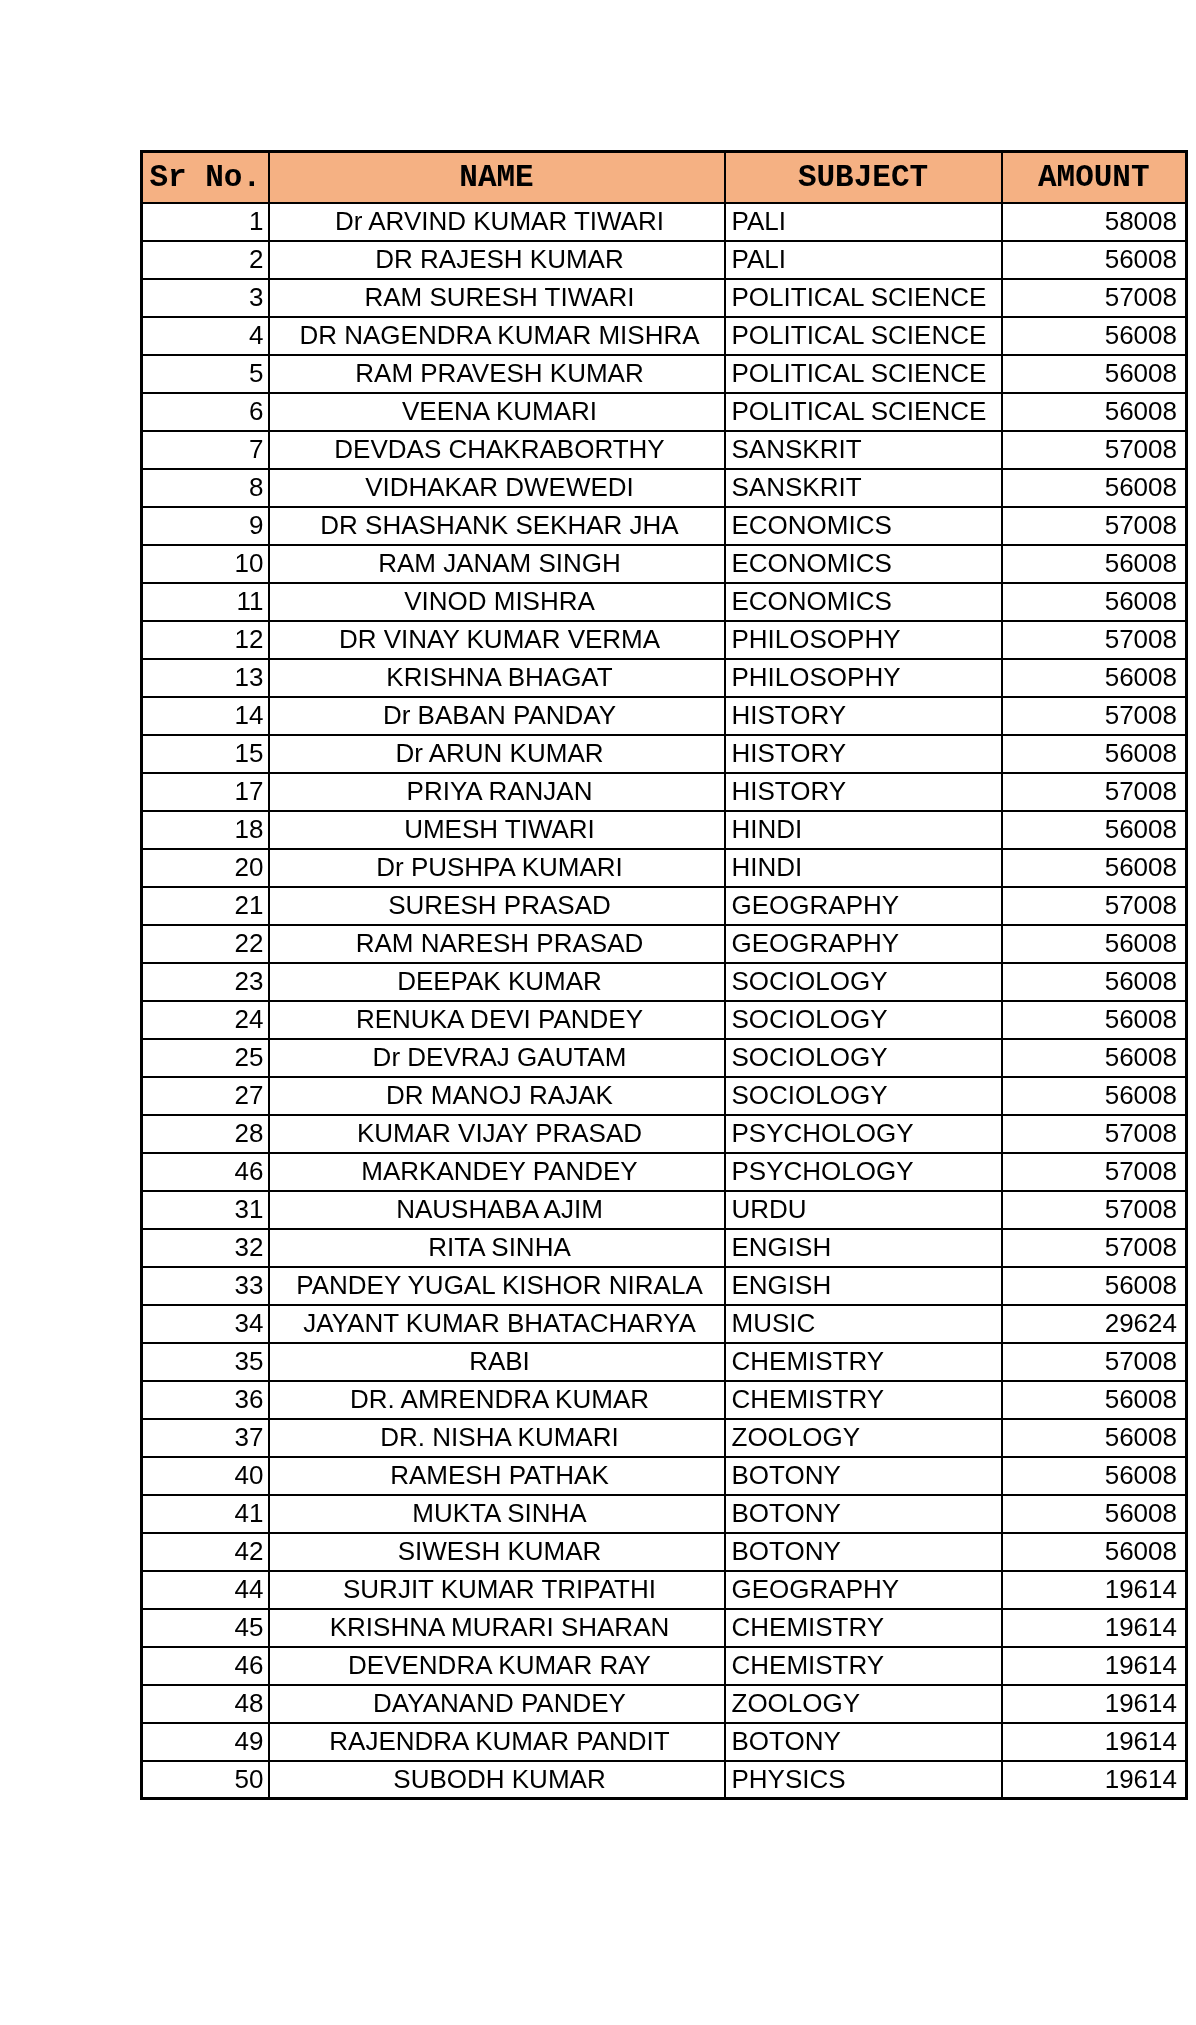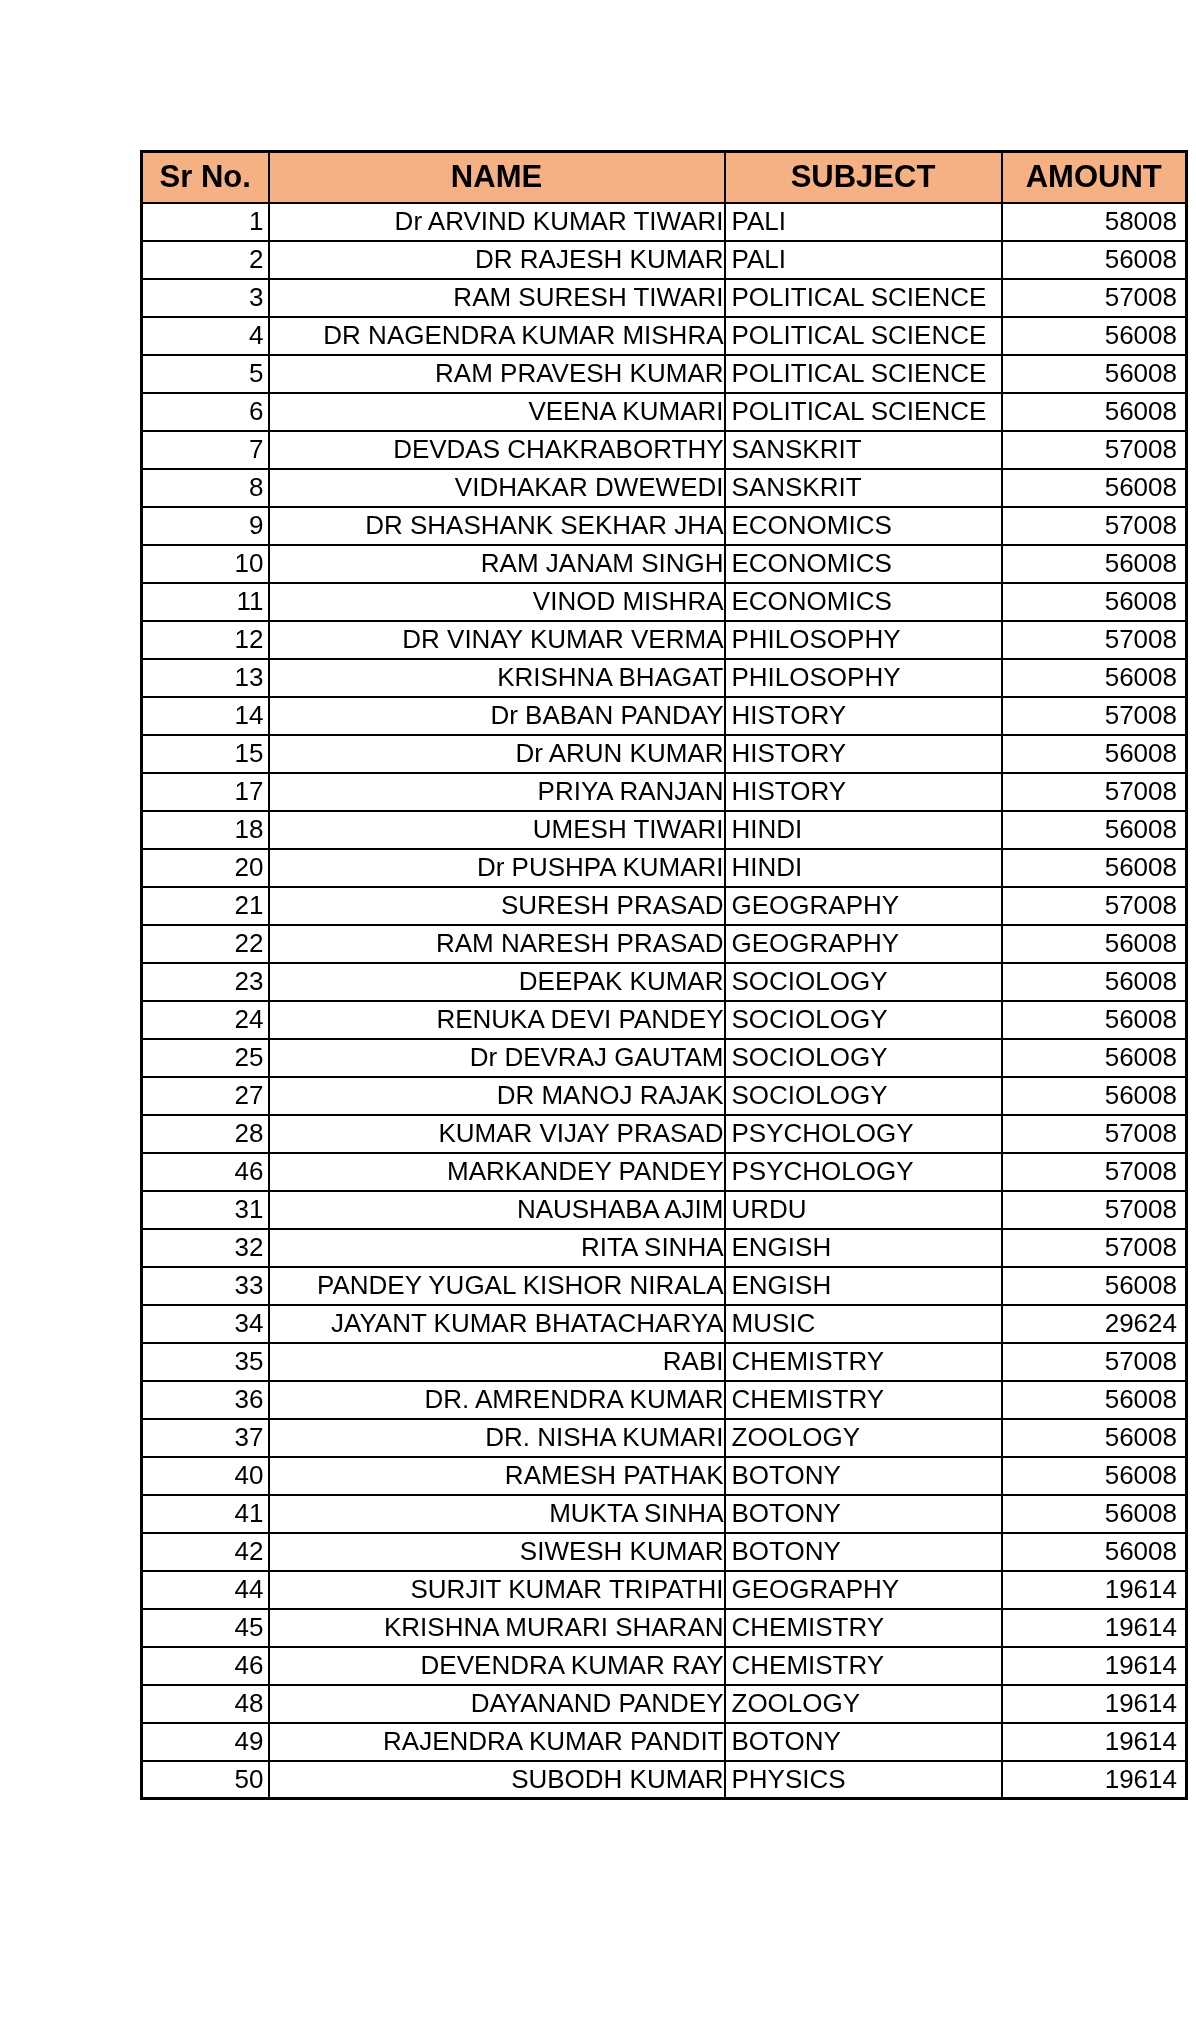--- a/index.html
+++ b/index.html
@@ -37,28 +37,29 @@
     white-space:nowrap;
     padding:0;
   }
   thead th{
     background:var(--header-bg);
     height:51px;
     font-size:31px;
     font-weight:bold;
     text-align:center;
     vertical-align:middle;
+    font-family:Liberation Mono, monospace;
   }
   tbody td{
     height:38px;
     font-size:26px;
     vertical-align:middle;
   }
   td.col-sr{text-align:right;padding-right:4px;}
-  td.col-name{text-align:right;padding-left:6px;}
+  td.col-name{text-align:center;padding-left:6px;}
   td.col-subject{text-align:left;padding-left:6px;}
   td.col-amount{text-align:right;padding-right:8px;}
 </style>
 </head>
 <body>
 
 <div class="sheet">
   <table class="data-table">
     <colgroup>
       <col class="c-sr">

